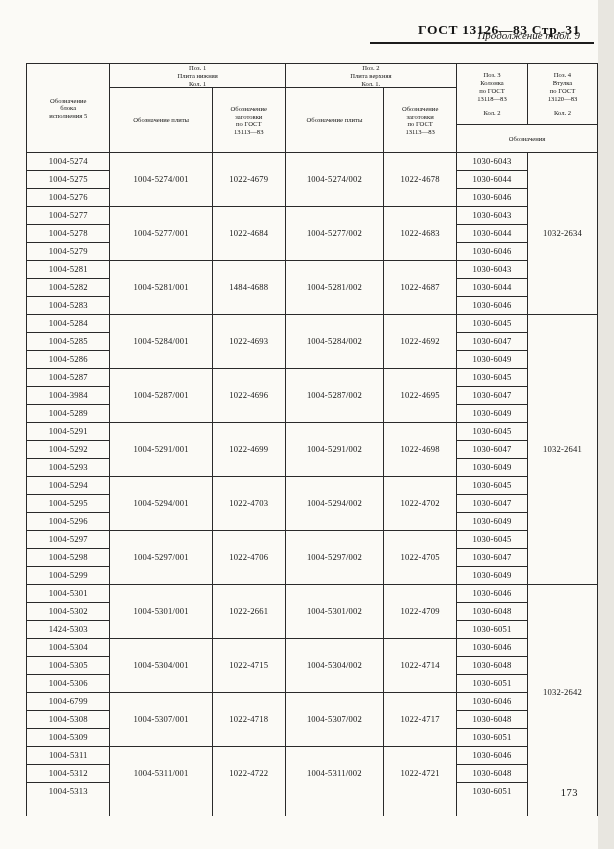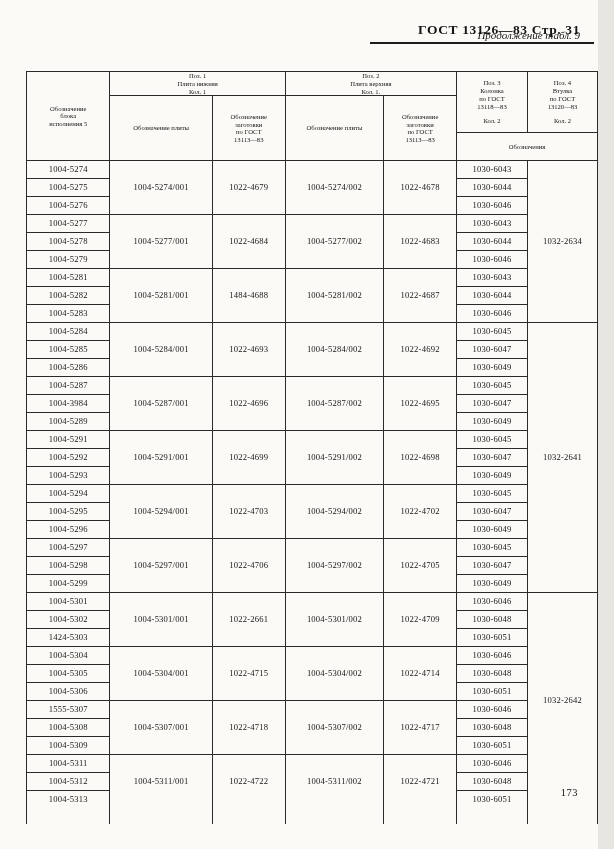--- a/index.html
+++ b/index.html
@@ -2,21 +2,21 @@
 <html><head>
 <meta charset="utf-8">
 <style>
   html,body{margin:0;padding:0;}
   body{width:614px;height:849px;background:#e8e6e0;font-family:"Liberation Serif","DejaVu Serif",serif;}
   .page{position:relative;width:598px;height:849px;background:#fbfaf6;color:#151515;overflow:hidden;}
   .doc-header{position:absolute;top:20px;right:18px;text-align:right;}
   .gost-title{font-weight:bold;font-size:13.5px;letter-spacing:0.6px;white-space:nowrap;}
   .title-rule{position:absolute;top:42px;right:4px;width:224px;border-bottom:2px solid #1c1c1c;}
   .continuation{position:absolute;top:29px;right:18px;font-style:italic;font-size:11px;white-space:nowrap;}
-  .table-wrap{position:absolute;left:26px;top:63px;margin-top:8px;}
+  .table-wrap{position:absolute;left:26px;top:63px;}
   table{border-collapse:separate;border-spacing:0;border-top:1.2px solid #2a2a2a;border-left:1.2px solid #2a2a2a;table-layout:fixed;}
   th,td{border-right:1.2px solid #2a2a2a;border-bottom:1.2px solid #2a2a2a;padding:0 1px;margin:0;}
   th{font-weight:normal;font-size:6.6px;line-height:1.18;text-align:center;vertical-align:middle;white-space:pre-line;}
   thead tr:nth-child(1){height:22px;}
   thead tr:nth-child(2){height:37px;}
   thead tr:nth-child(3){height:28px;}
   th .qty{display:block;margin-top:7px;}
   tbody td{font-size:8.6px;letter-spacing:0.2px;text-align:center;vertical-align:middle;height:17px;line-height:17px;white-space:nowrap;}
   tbody td[rowspan]{line-height:1.1;}
   .no-bb{border-bottom:none !important;}
@@ -239,21 +239,21 @@
           </tr>
           <tr>
             <td>1004-5305</td>
             <td>1030-6048</td>
           </tr>
           <tr>
             <td>1004-5306</td>
             <td>1030-6051</td>
           </tr>
           <tr>
-            <td>1555-5307</td>
+            <td>1004-6799</td>
             <td rowspan="3">1004-5307/001</td>
             <td rowspan="3">1022-4718</td>
             <td rowspan="3">1004-5307/002</td>
             <td rowspan="3">1022-4717</td>
             <td>1030-6046</td>
           </tr>
           <tr>
             <td>1004-5308</td>
             <td>1030-6048</td>
           </tr>

